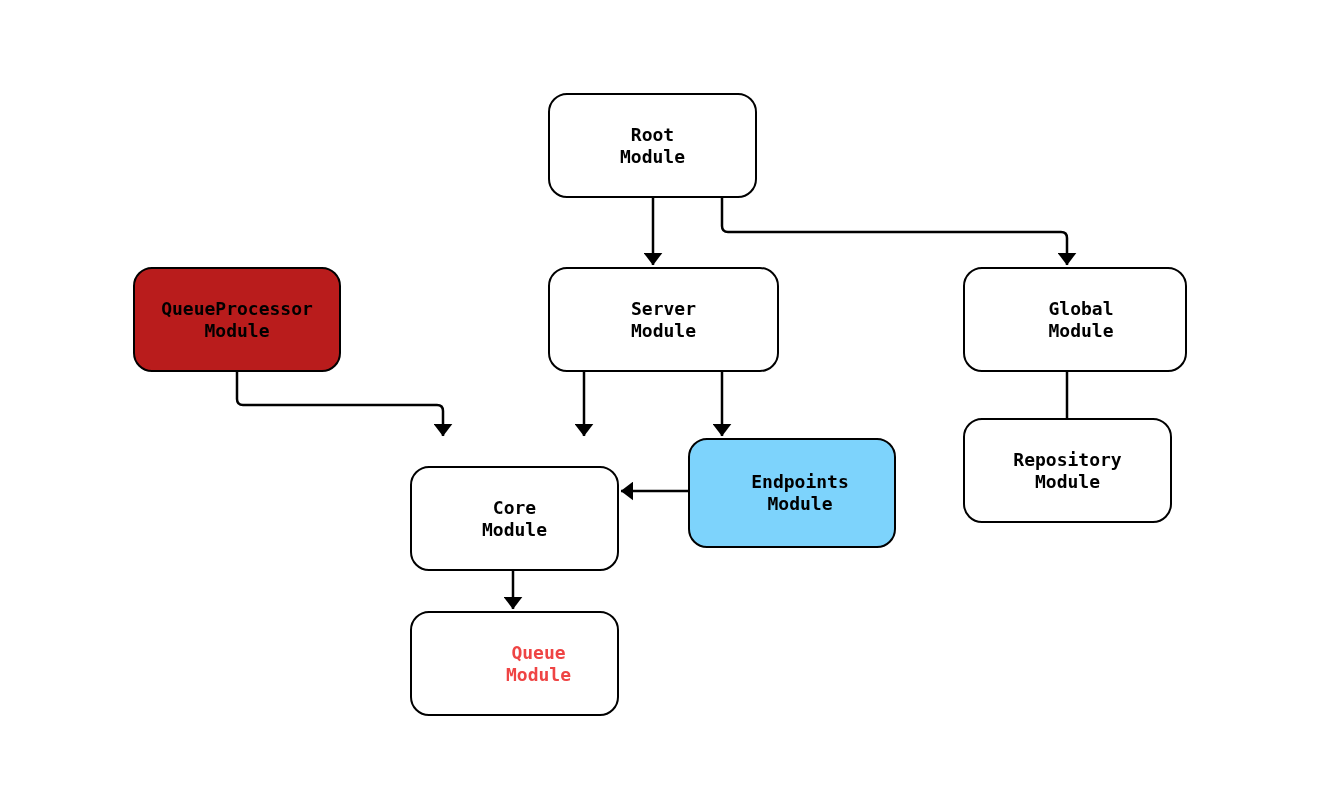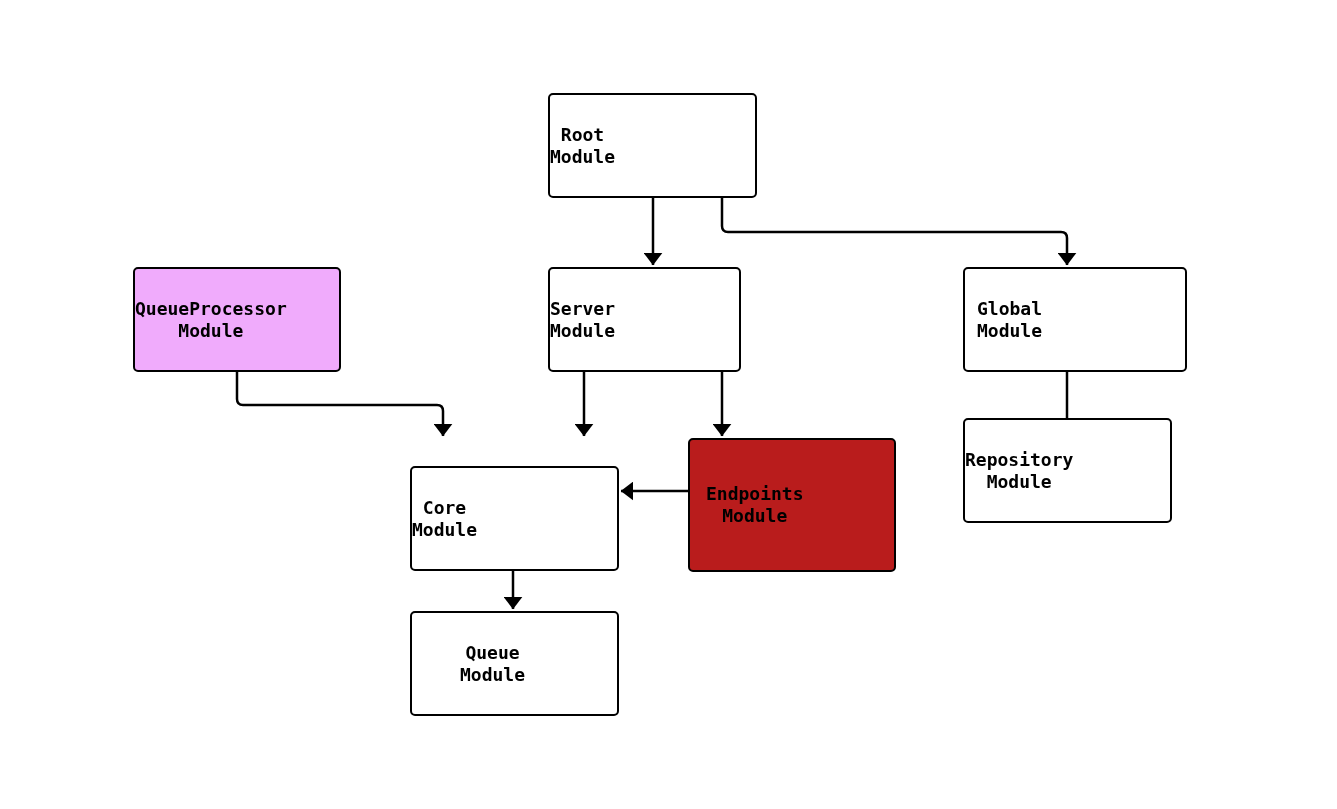--- a/index.html
+++ b/index.html
@@ -14,25 +14,25 @@
   .edge-layer {
     position: absolute;
     left: 0; top: 0;
     width: 1337px;
     height: 809px;
   }
   .node {
     position: absolute;
     box-sizing: border-box;
     border: 2.5px solid #000000;
-    border-radius: 5px;
+    border-radius: 19px;
     background: #ffffff;
     display: flex;
     align-items: center;
-    justify-content: flex-start;
+    justify-content: center;
   }
   .node-label {
     font-family: "DejaVu Sans Mono", monospace;
     font-weight: bold;
     font-size: 18px;
     line-height: 22px;
     color: #000000;
     text-align: center;
     white-space: pre-line;
   }
@@ -56,42 +56,42 @@
         <path d="M 688 491 L 621 491" fill="none" stroke="#000000" stroke-width="2.5" marker-end="url(#arrowhead)"></path>
         <path d="M 1067 372 L 1067 436" fill="none" stroke="#000000" stroke-width="2.5" marker-end="url(#arrowhead)"></path>
         <path d="M 513 543 L 513 609" fill="none" stroke="#000000" stroke-width="2.5" marker-end="url(#arrowhead)"></path>
       </g>
   </svg>
   <div id="node-layer">
       <div class="node" style="left: 548px; top: 93px; width: 209px; height: 105px; border-color: rgb(0, 0, 0); background: rgb(255, 255, 255);">
         <div class="node-label" style="color: rgb(0, 0, 0);">Root
 Module</div>
       </div>
-      <div class="node" style="left: 133px; top: 267px; width: 208px; height: 105px; border-color: rgb(0, 0, 0); background: #f0abfc;">
+      <div class="node" style="left: 133px; top: 267px; width: 208px; height: 105px; border-color: rgb(0, 0, 0); background: #b91c1c;">
         <div class="node-label" style="color: rgb(0, 0, 0);">QueueProcessor
 Module</div>
       </div>
-      <div class="node" style="left: 548px; top: 267px; width: 193px; height: 105px; border-color: rgb(0, 0, 0); background: rgb(255, 255, 255);">
+      <div class="node" style="left: 548px; top: 267px; width: 231px; height: 105px; border-color: rgb(0, 0, 0); background: rgb(255, 255, 255);">
         <div class="node-label" style="color: rgb(0, 0, 0);">Server
 Module</div>
       </div>
       <div class="node" style="left: 963px; top: 267px; width: 224px; height: 105px; border-color: rgb(0, 0, 0); background: rgb(255, 255, 255); padding-left: 12px;">
         <div class="node-label" style="color: rgb(0, 0, 0);">Global
 Module</div>
       </div>
       <div class="node" style="left: 410px; top: 438px; width: 209px; height: 105px; border-color: rgb(0, 0, 0); background: rgb(255, 255, 255); margin-top: 28px;">
         <div class="node-label" style="color: rgb(0, 0, 0);">Core
 Module</div>
       </div>
-      <div class="node" style="left: 688px; top: 438px; width: 208px; height: 134px; border-color: rgb(0, 0, 0); background: #b91c1c; padding-left: 16px;">
+      <div class="node" style="left: 688px; top: 438px; width: 208px; height: 110px; border-color: rgb(0, 0, 0); background: #7dd3fc; padding-left: 16px;">
         <div class="node-label" style="color: rgb(0, 0, 0);">Endpoints
 Module</div>
       </div>
       <div class="node" style="left: 963px; top: 418px; width: 209px; height: 105px; border-color: rgb(0, 0, 0); background: rgb(255, 255, 255);">
         <div class="node-label" style="color: rgb(0, 0, 0);">Repository
 Module</div>
       </div>
       <div class="node" style="left: 410px; top: 611px; width: 209px; height: 105px; border-color: rgb(0, 0, 0); background: rgb(255, 255, 255);">
-        <div class="node-label" style="color: #000000; margin-left: 48px;">Queue
+        <div class="node-label" style="color: #ef4444; margin-left: 48px;">Queue
 Module</div>
       </div>
     </div>
 </div>
 
 </body></html>

